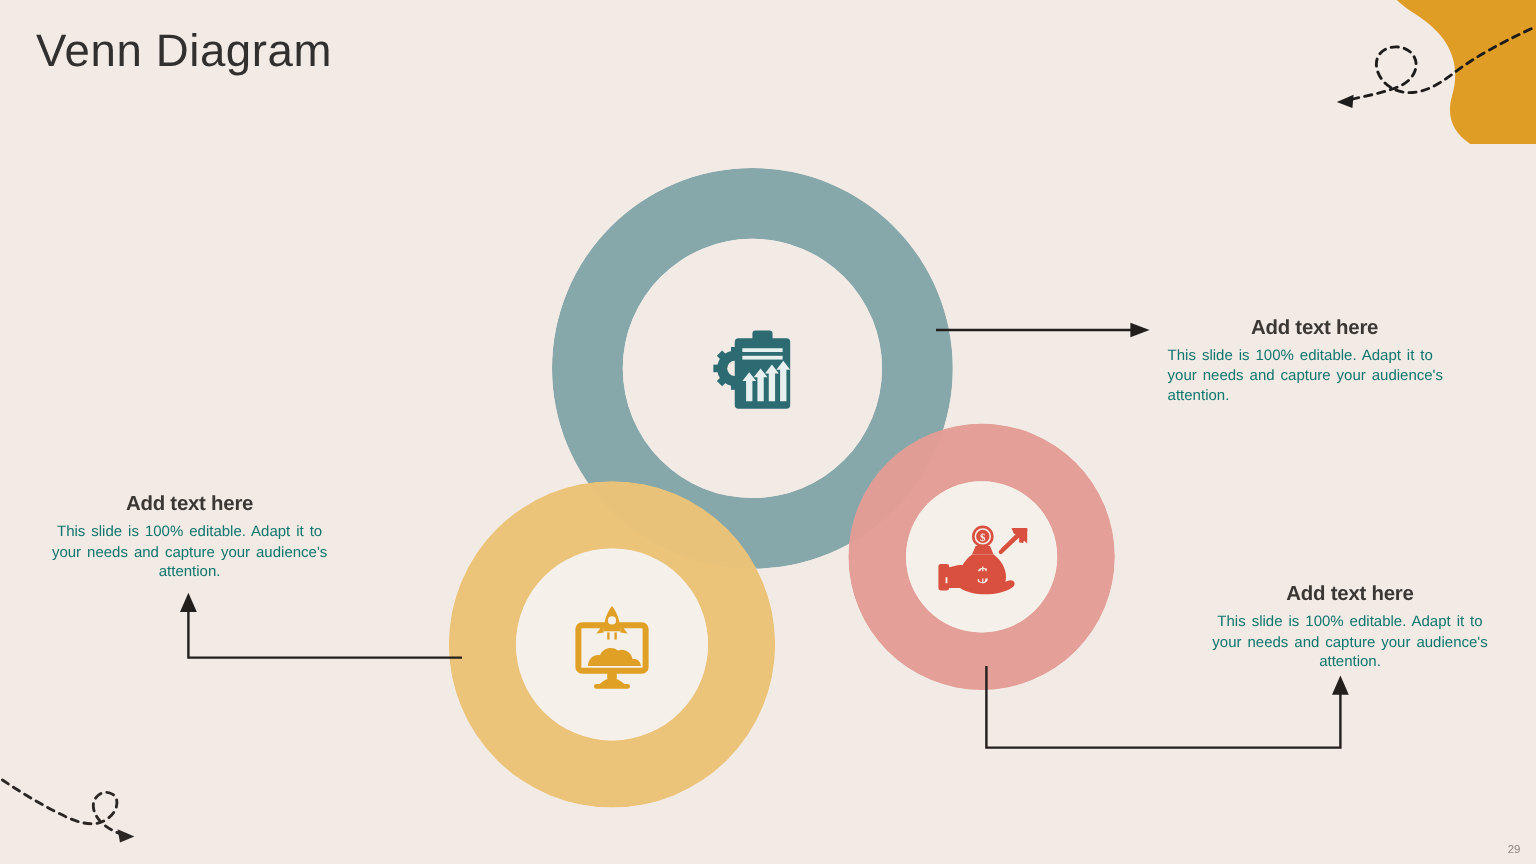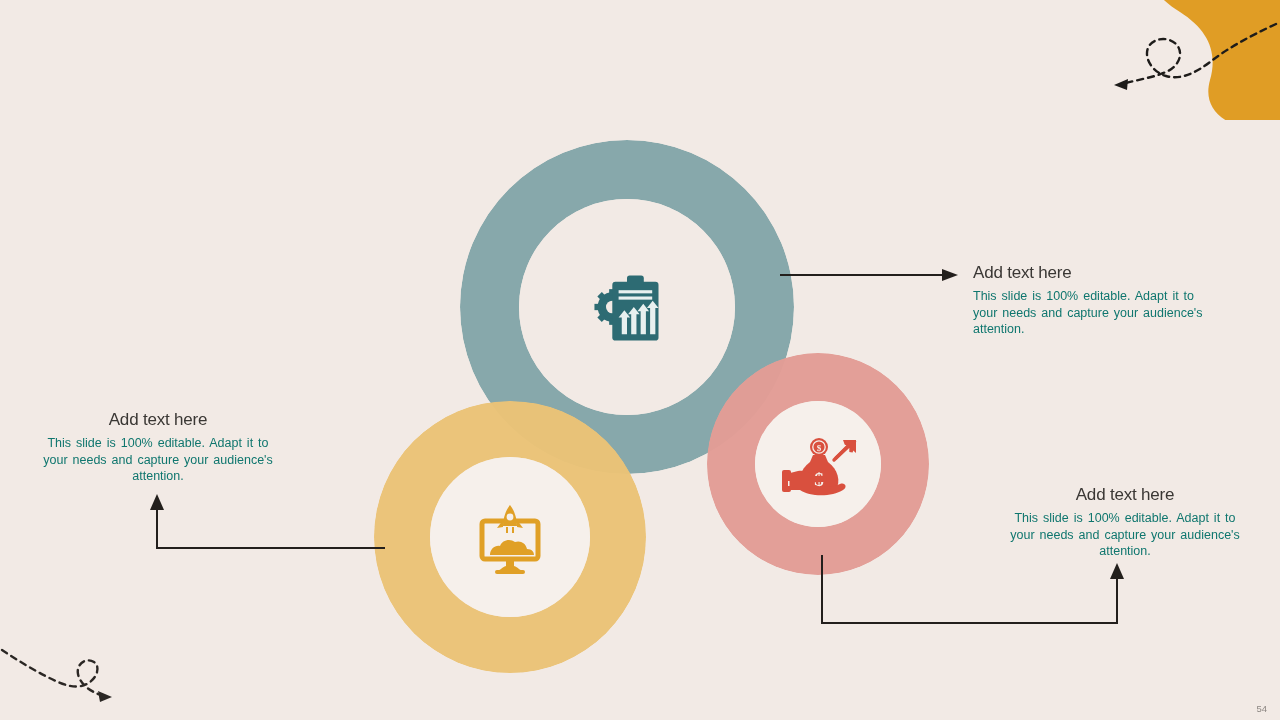--- a/index.html
+++ b/index.html
@@ -25,22 +25,22 @@
     font-size:38px; font-weight:300; letter-spacing:0.5px;
     color:#32302e; white-space:nowrap;
   }
 
   
   .venn { position:absolute; left:355px; top:110px; width:600px; height:580px; }
 
   
   .tb { position:absolute; }
   .tb h3 {
-    font-size:17px; font-weight:normal; color:#3a3734;
-    letter-spacing:-0.2px; margin-bottom:5px;
+    font-size:17px; font-weight:bold; color:#3a3734;
+    letter-spacing:-0.2px; margin-bottom:5px;text-align:center;
   }
   .tb p {
     font-size:12.5px; line-height:1.33; color:#0f766e;
     word-spacing:1.5px;
   }
   .tb-right-top { left:973px; top:263px; width:245px; text-align:left; }
   .tb-left      { left:33px;  top:410px; width:250px; text-align:center; }
   .tb-right-bot { left:1000px; top:485px; width:250px; text-align:center; }
 
   
@@ -72,20 +72,21 @@
     <path d="M 4 71 L 18 65 L 17 76 Z" fill="#1e1c1a"></path>
   </svg>
 
   <svg class="doodle-bl" viewBox="0 0 165 80">
     <path d="M 2 10 C 20 22, 40 34, 58 42 C 72 48, 82 48, 90 42
              C 98 36, 100 26, 94 22 C 86 17, 76 24, 78 34
              C 80 44, 90 52, 104 56" fill="none" stroke="#2b2724" stroke-width="2.4" stroke-dasharray="6 5" stroke-linecap="round"></path>
     <path d="M 112 57 L 98 51 L 100 62 Z" fill="#2b2724"></path>
   </svg>
 
+  <h1 class="title">Venn Diagram</h1>
 
   <svg class="venn" viewBox="0 0 600 580">
     <defs>
 
       <mask id="m-teal">
         <rect x="0" y="0" width="600" height="580" fill="black"></rect>
         <circle cx="272" cy="197" r="167" fill="white"></circle>
         <circle cx="272" cy="197" r="108" fill="black"></circle>
       </mask>
       <mask id="m-yellow">
@@ -225,15 +226,15 @@
   <div class="tb tb-left">
     <h3>Add text here</h3>
     <p>This slide is 100% editable. Adapt it to your needs and capture your audience's attention.</p>
   </div>
 
   <div class="tb tb-right-bot">
     <h3>Add text here</h3>
     <p>This slide is 100% editable. Adapt it to your needs and capture your audience's attention.</p>
   </div>
 
-  <div class="pagenum">54</div>
+  <div class="pagenum">29</div>
 
 </div>
 
 </body></html>

